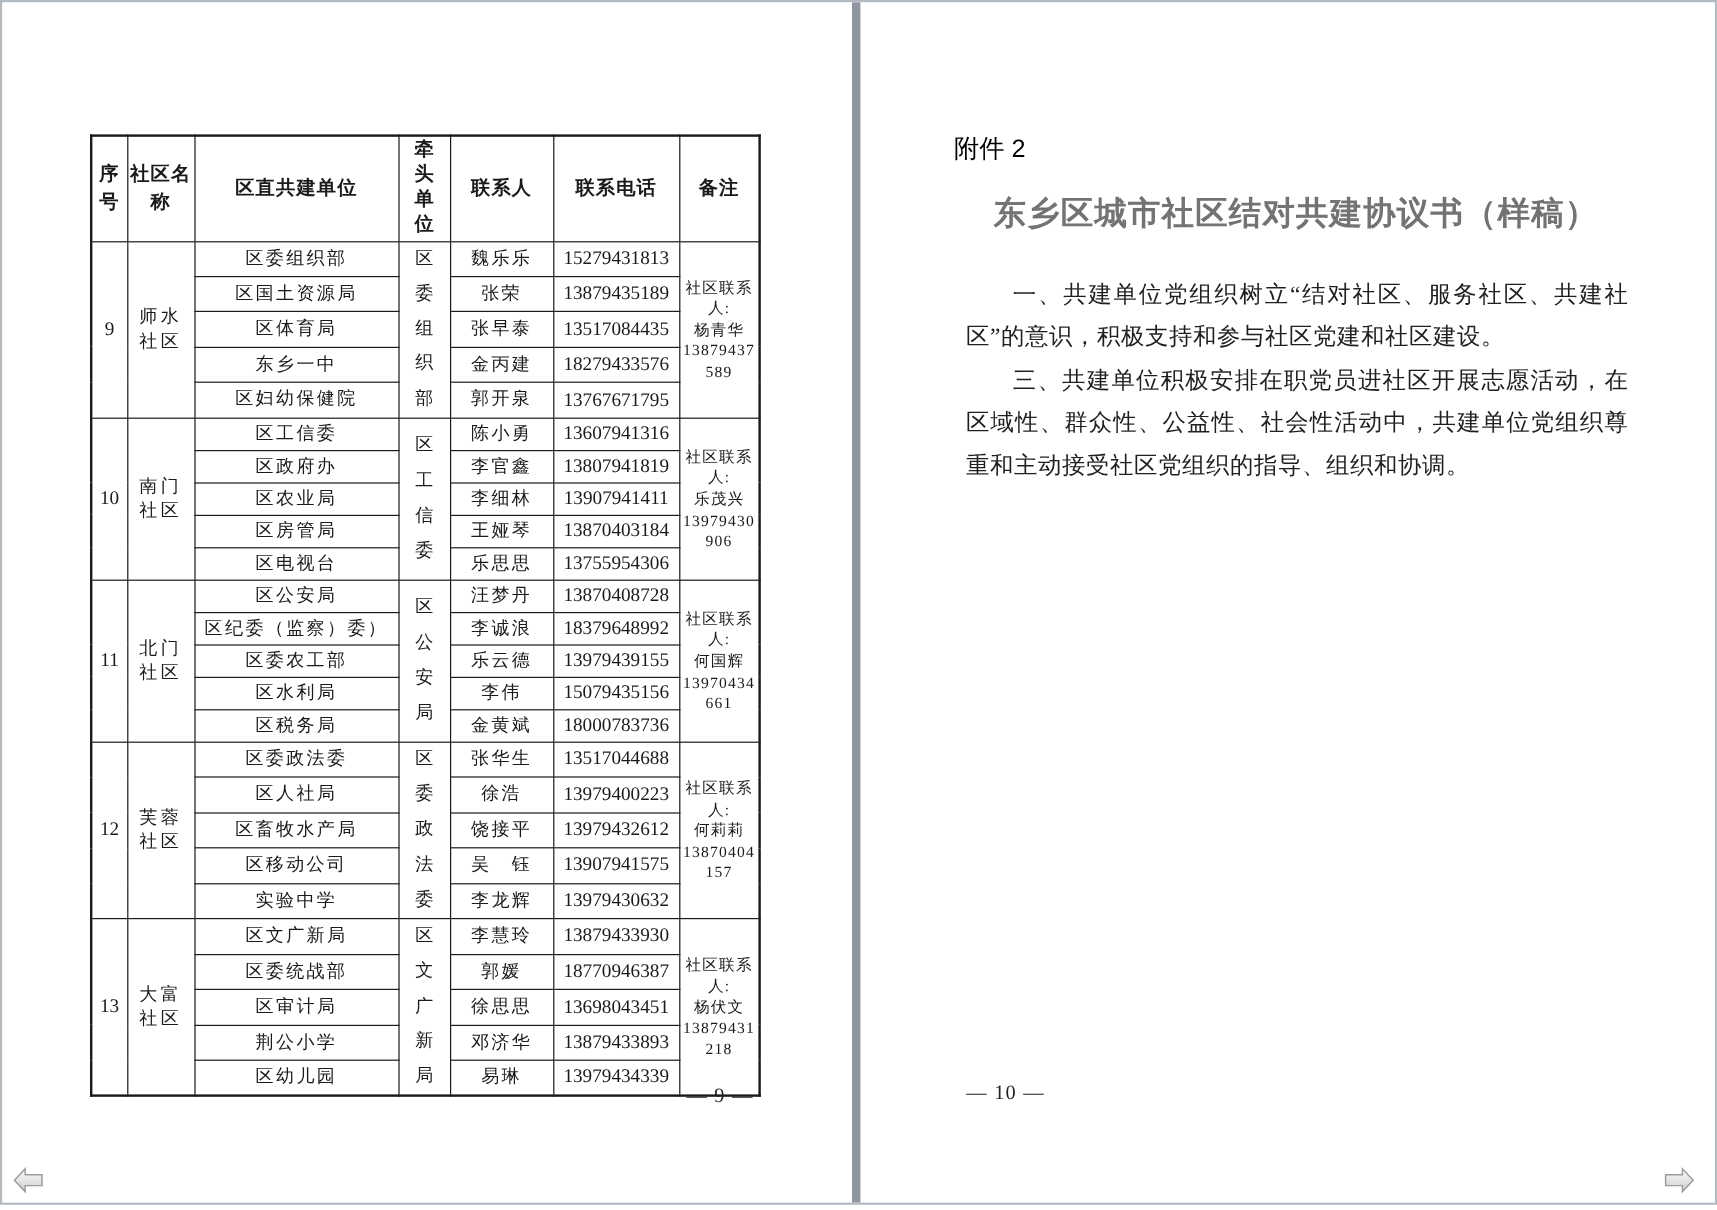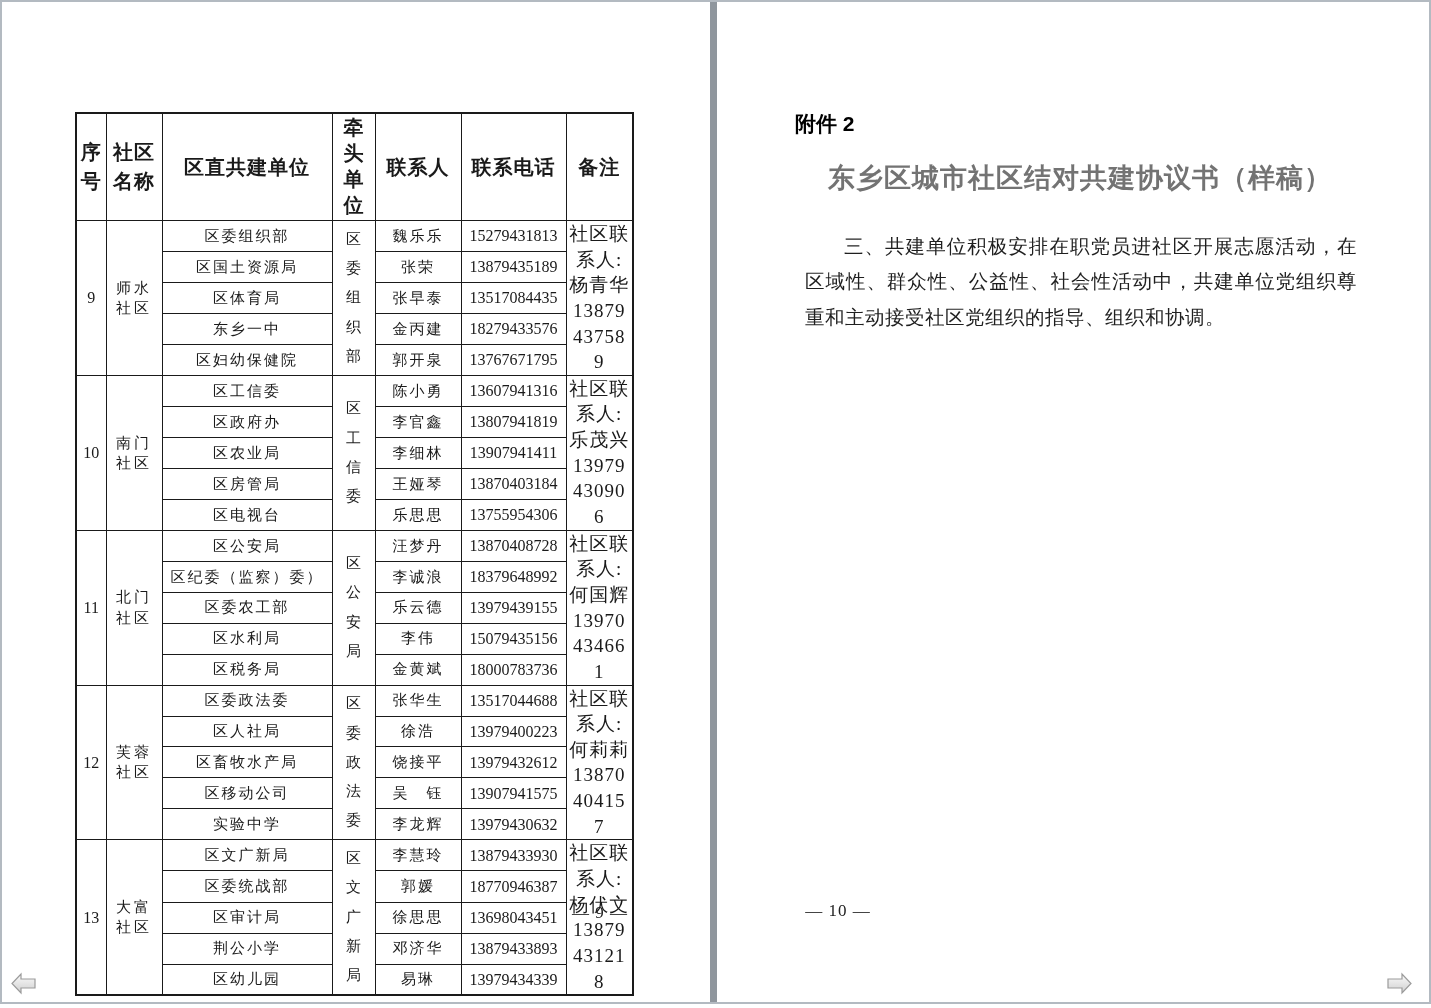--- a/index.html
+++ b/index.html
@@ -31,45 +31,45 @@
     font-size: 15px;
   }
   table.contacts td, table.contacts th {
     border: 1px solid #1a1a1a;
     text-align: center; vertical-align: middle;
     padding: 0 2px;
     word-break: break-all;
     font-weight: normal;
   }
   table.contacts thead th {
-    height: 88px; font-weight: bold; font-size: 20px;
+    height: 88px; font-weight: bold; font-size: 16px;
     line-height: 1.45; letter-spacing: 1px;
   }
   table.contacts tbody td { height: 27px; line-height: 1.35; }
   td.serial { font-size: 16px; }
   td.community { letter-spacing: 3px; line-height: 1.9; }
   td.unit { letter-spacing: 2px; }
   td.contact { letter-spacing: 2px; }
   td.phone { font-size: 16px; letter-spacing: 0; }
-  td.remark { font-size: 19px; white-space: pre-line; line-height: 1.5; letter-spacing: 1px; }
+  td.remark { font-size: 13px; white-space: pre-line; line-height: 1.5; letter-spacing: 1px; }
   .vert { display: inline-block; width: 1.05em; word-break: break-all; line-height: 1.95; letter-spacing: 0; }
   th .vert { line-height: 1.3; font-weight: bold; }
 
   .page-number {
     position: absolute; top: 901px; width: 100px;
     text-align: center; font-size: 17px; color: #222; letter-spacing: 1px;
   }
   .page-number.left-pg { left: 548px; }
   .page-number.right-pg { left: 788px; }
 
   
   .attachment-label {
     position: absolute; left: 795px; top: 110px;
     font-family: "Liberation Sans", "DejaVu Sans", sans-serif;
-    font-weight: bold; font-size: 21px; color: #000;
+    font-weight: normal; font-size: 21px; color: #000;
   }
   .doc-title {
     position: absolute; left: 760px; top: 160px; width: 640px;
     text-align: center;
     font-family: "Liberation Sans", "DejaVu Sans", sans-serif;
     font-weight: bold; font-size: 27px; color: #737373;
     letter-spacing: 1px;
   }
   .doc-body {
     position: absolute; left: 805px; top: 229px; width: 552px;
@@ -274,20 +274,21 @@
         </tr>
       </tbody>
   </table>
   <div class="page-number left-pg">— 9 —</div>
 </div>
 
 <div class="page-right"></div>
 <div class="attachment-label">附件 2</div>
 <div class="doc-title">东乡区城市社区结对共建协议书（样稿）</div>
 <div class="doc-body">
+    <p>一、共建单位党组织树立“结对社区、服务社区、共建社区”的意识，积极支持和参与社区党建和社区建设。</p>
     <p>三、共建单位积极安排在职党员进社区开展志愿活动，在区域性、群众性、公益性、社会性活动中，共建单位党组织尊重和主动接受社区党组织的指导、组织和协调。</p>
   </div>
 <div class="page-number right-pg">— 10 —</div>
 
 <div class="page-divider"></div>
 
 <button class="nav-btn nav-prev">
   <svg width="26" height="24" viewBox="0 0 26 24">
     <defs>
       <linearGradient id="ag1" x1="0" y1="0" x2="0" y2="1">

